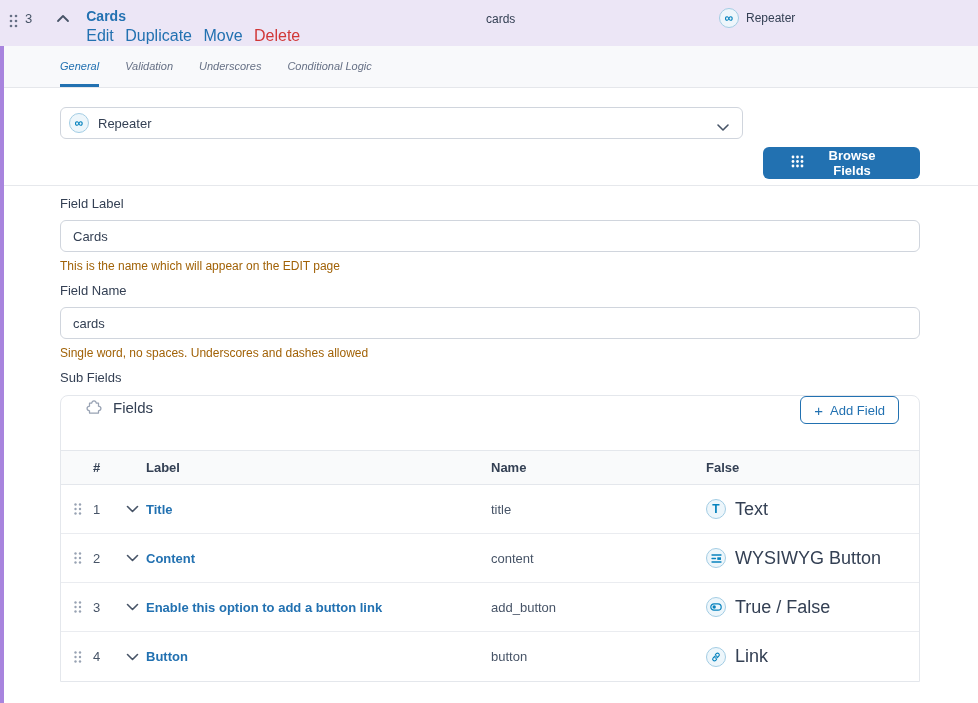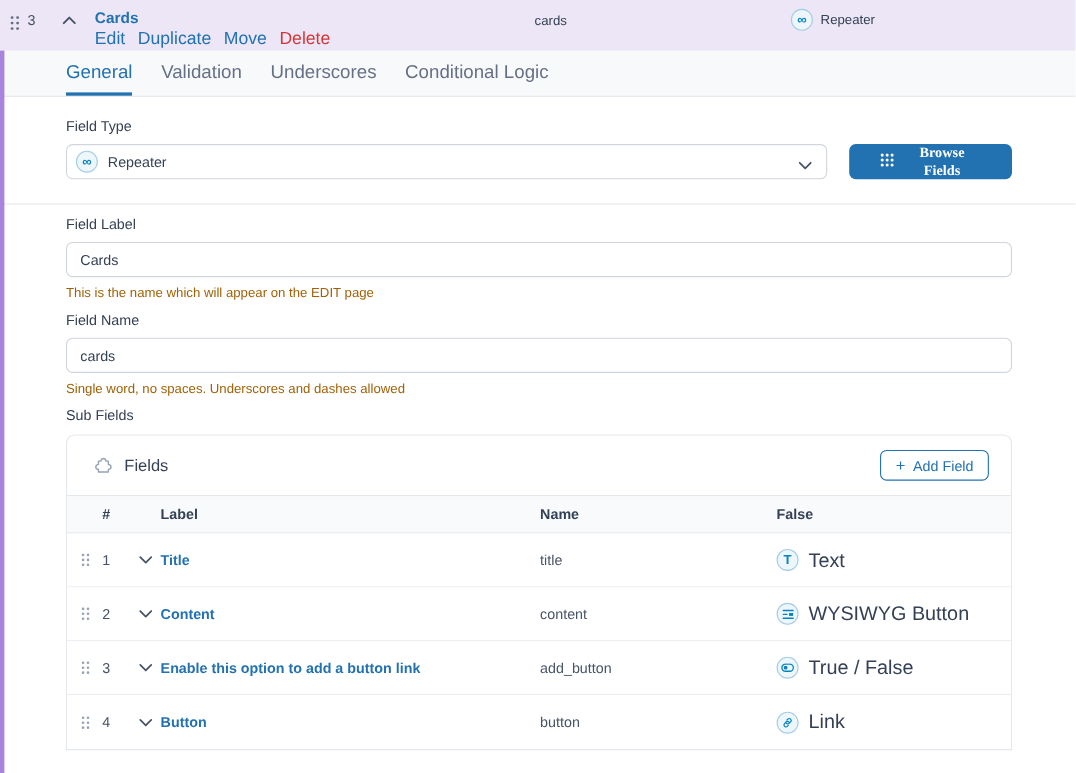--- a/index.html
+++ b/index.html
@@ -27,46 +27,46 @@
            display:inline-flex; align-items:center; justify-content:center; flex:0 0 auto;
            color:#0783be; font-size:12px; font-weight:bold; line-height:1; }
   .ficon svg { display:block; }
 
   
   .stripe { position:absolute; left:0; top:46px; width:4px; height:657px; background:#a884de; }
 
   
   .tabbar { height:42px; background:#f8f9fb; border-bottom:1px solid #e5e7eb; display:flex;
             align-items:stretch; padding-left:60px; gap:26px; }
-  .tab { display:flex; align-items:center; font-size:17px; color:#667085; cursor:pointer;
-         border-bottom:3px solid transparent; padding-top:2px; }
+  .tab { display:flex; align-items:center; font-size:11px; color:#667085; cursor:pointer;
+         border-bottom:3px solid transparent; padding-top:2px;font-style:italic; }
   .tab.active { color:#2271b1; border-bottom-color:#2271b1; }
 
   
   .section-fieldtype { padding:19px 58px 0 60px; height:98px; border-bottom:1px solid #e6e8ec; }
   .lbl { font-size:13px; color:#344054; margin-bottom:9px; display:block; }
   .ft-row { display:flex; gap:20px; }
   .select { position:relative; width:735px; height:32px; border:1px solid #d0d5dd; border-radius:6px;
             background:#fff; display:flex; align-items:center; padding:0 34px 0 8px; gap:9px; cursor:pointer; }
   .select .sel-text { font-size:13px; color:#344054; }
   .select .chev { position:absolute; right:12px; top:10px; }
   .btn-primary { height:32px; padding:0 28px; background:#2271b1; color:#fff; border:none; border-radius:6px;
                  font-size:13px; font-weight:bold; display:inline-flex; align-items:center; gap:8px;
-                 cursor:pointer; font-family:Liberation Serif, serif; }
+                 cursor:pointer; font-family:Liberation Sans, sans-serif;margin-top:40px; }
 
   
   .main { padding:0 58px 0 60px; }
   .group { margin-top:10px; }
   .text-input { width:860px; height:32px; border:1px solid #d0d5dd; border-radius:6px; padding:0 12px;
                 font-size:13px; color:#344054; font-family:"Liberation Sans", sans-serif; background:#fff; }
   .hint { font-size:12px; color:#a16207; margin-top:7px; }
 
   
   .panel { margin-top:10px; width:860px; border:1px solid #e4e7ec; border-radius:8px 8px 0 0; overflow:hidden; }
-  .panel-head { height:54px; display:flex; align-items:center; padding:0 20px 0 24px; }
+  .panel-head { height:54px; display:flex; align-items:flex-start; padding:0 20px 0 24px; }
   .panel-title { display:flex; align-items:center; gap:10px; }
   .panel-title .pt-text { font-size:15px; color:#344054; }
   .btn-outline { margin-left:auto; height:28px; padding:0 13px; background:#fff; border:1px solid #2271b1;
                  border-radius:6px; color:#2271b1; font-size:13px; display:inline-flex; align-items:center;
                  gap:7px; cursor:pointer; font-family:"Liberation Sans", sans-serif; }
   .btn-outline .plus { font-size:15px; line-height:1; }
 
   .tgrid { display:grid; grid-template-columns:24px 27px 26px 345px 215px 1fr; align-items:center;
            padding-left:8px; }
   .thead { height:35px; background:#f9fafb; border-top:1px solid #e4e7ec; border-bottom:1px solid #e4e7ec; }
@@ -126,21 +126,20 @@
   <div class="stripe"></div>
 
   <div class="tabbar">
     <div class="tab active">General</div>
     <div class="tab">Validation</div>
     <div class="tab">Underscores</div>
     <div class="tab">Conditional Logic</div>
   </div>
 
   <div class="section-fieldtype">
-    <span class="lbl">Field Type</span>
     <div class="ft-row">
       <div class="select">
         <span class="ficon">∞</span>
         <span class="sel-text">Repeater</span>
         <span class="chev">
           <svg width="14" height="9" viewBox="0 0 14 9">
               <polyline points="2,2 7,7 12,2" fill="none" stroke="#475467" stroke-width="1.6" stroke-linecap="round" stroke-linejoin="round"></polyline>
             </svg>
         </span>
       </div>

